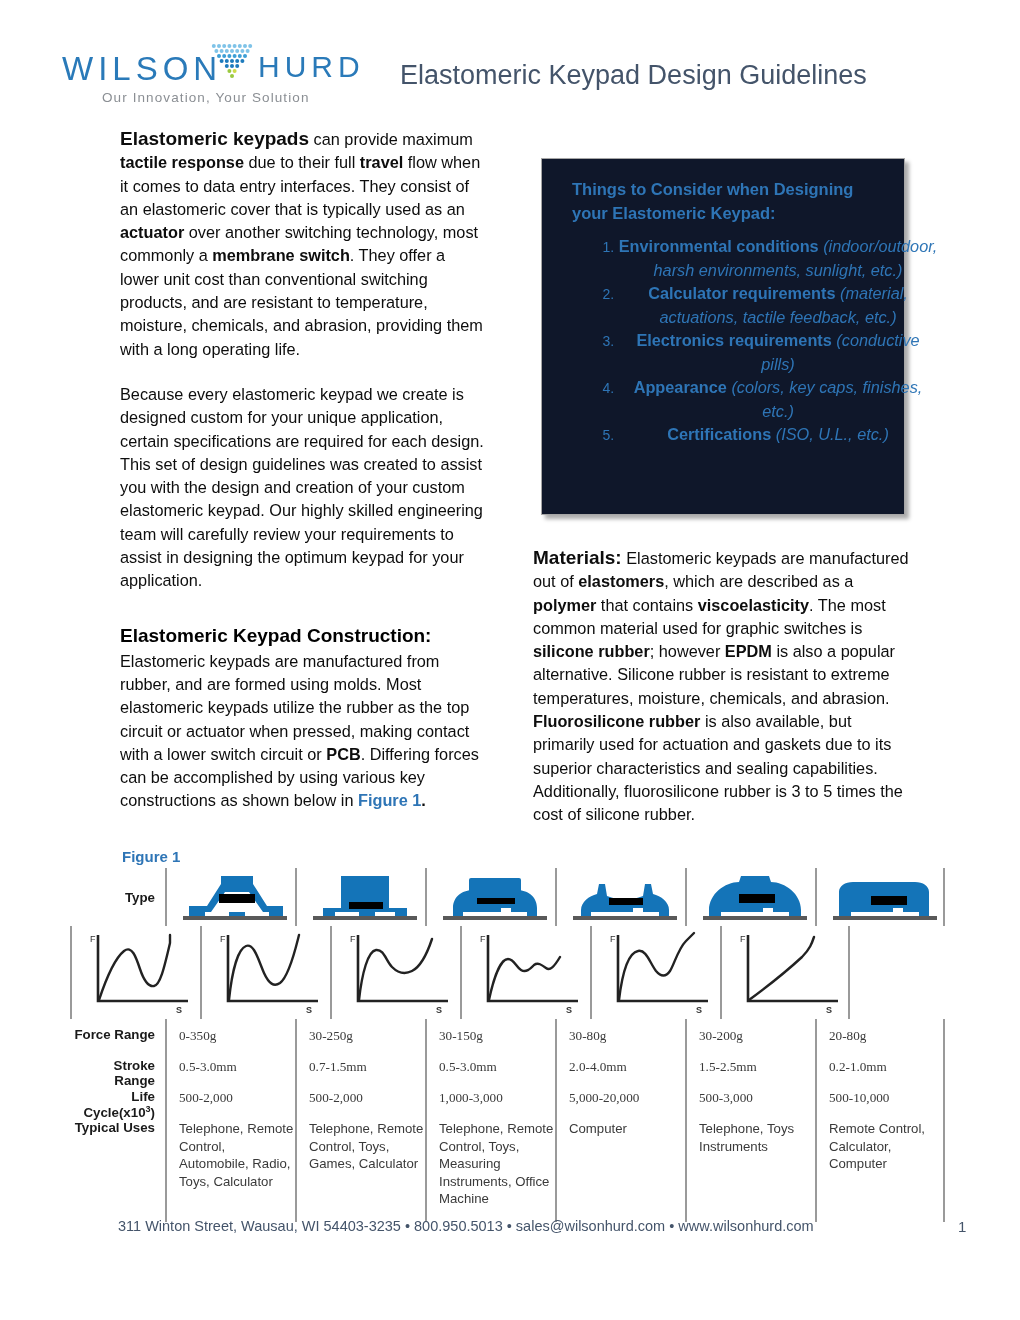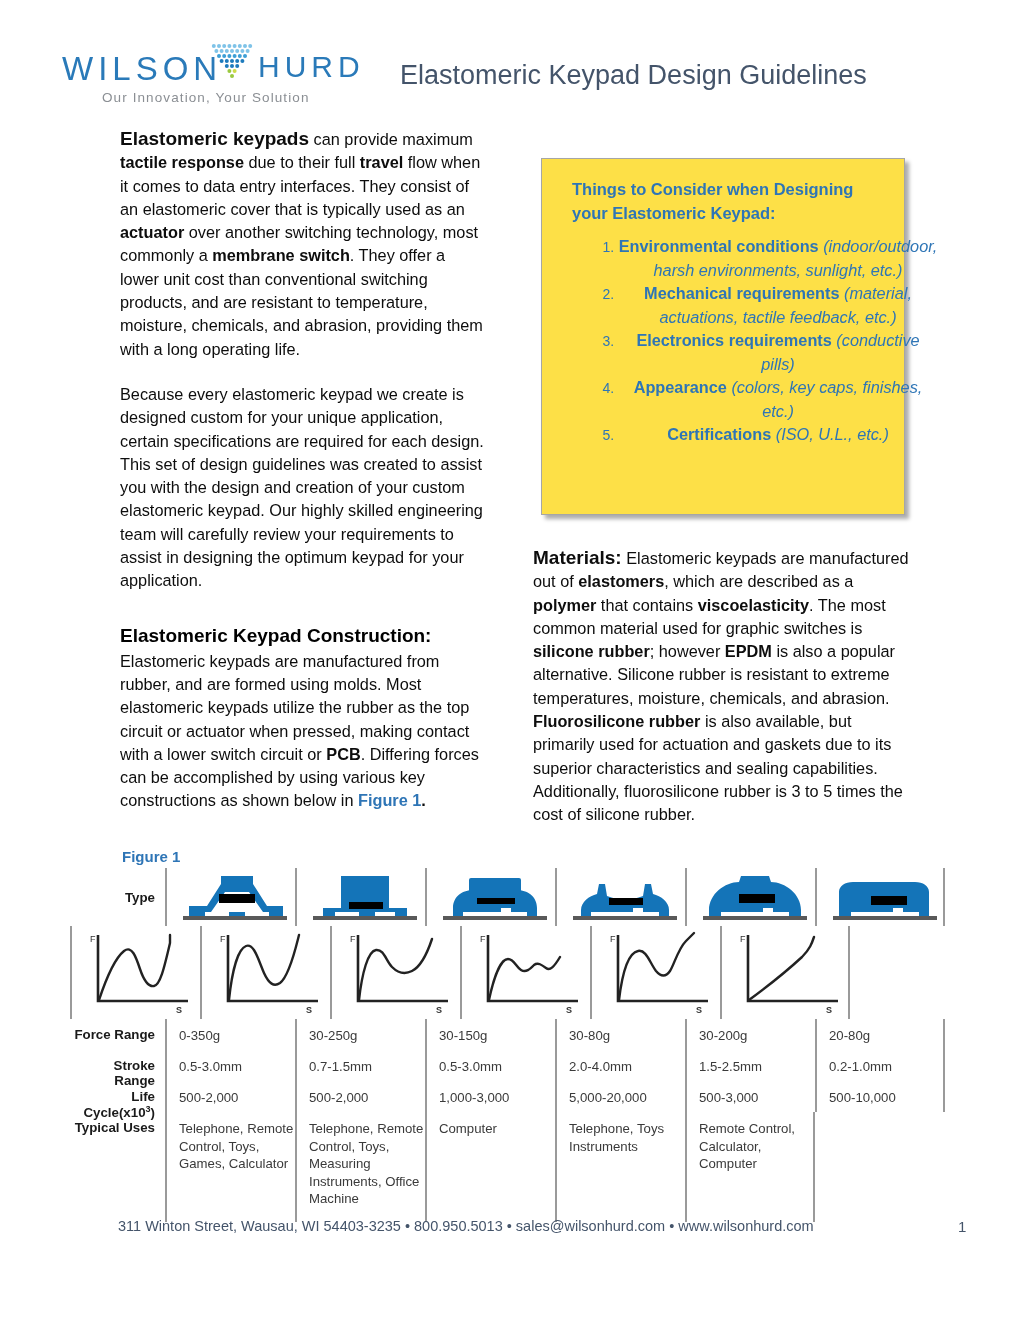--- a/index.html
+++ b/index.html
@@ -54,21 +54,21 @@
     line-height:26px;
     color:#000;
   }
   .lead-strong{font-size:19px;font-weight:bold;}
   .figref{color:#2e75b6;font-weight:bold;}
 
   
   .consider-box{
     position:absolute; left:541px; top:158px; width:364px; height:357px;
     border:1px solid #a6a6a6;
-    background:#fde047;
+    background:#0f172a;
     box-shadow:4px 4px 4px rgba(0,0,0,0.33);
     box-sizing:border-box;
   }
   .consider-title{
     position:absolute; left:30px; top:18px; width:300px;
     color:#2e75b6; font-weight:bold; font-size:16.5px; line-height:24px;
   }
   .consider-list{
     position:absolute; left:36px; top:76px; width:320px;
     margin:0; padding:0 0 0 40px;
@@ -105,21 +105,21 @@
     padding-left:12px; box-sizing:border-box;
     font-size:13.2px; color:#3a3a3a; line-height:17.5px;
   }
   .ft-cell.last{border-right:2px solid #9a9a9a;}
   .row-type .ft-label{padding-top:22px;}
   .row-type .ft-cell{padding-top:4px;padding-bottom:4px;}
   .row-curve .ft-label{padding-top:52px;}
   .row-curve .ft-cell{padding-top:3px;padding-bottom:2px;}
   .row-val{height:31px;}
   .row-val .ft-label{padding-top:8px;}
-  .row-val .ft-cell{padding-top:8px;}
+  .row-val .ft-cell{padding-top:8px;font-family:Liberation Serif, serif;}
   .row-uses .ft-label{padding-top:8px;}
   .row-uses .ft-cell{padding-top:8px;padding-bottom:14px;}
   .sup{font-size:9px;vertical-align:super;}
 
   .keycap-svg{display:block;}
   .curve-svg{display:block;}
 
   
   .footer{
     position:absolute; left:0; top:1218px; width:1020px;
@@ -191,21 +191,21 @@
 
   <h2 class="section" style="margin-top:30px;">Elastomeric Keypad Construction:</h2>
 
   <p class="body"><span>Elastomeric keypads are manufactured from rubber, and are formed using molds. Most elastomeric keypads utilize the rubber as the top circuit or actuator when pressed, making contact with a lower switch circuit or </span><b>PCB</b><span>. Differing forces can be accomplished by using various key constructions as shown below in </span><span class="figref">Figure 1</span><b>.</b></p>
 </div>
 
 <div class="consider-box">
   <div class="consider-title">Things to Consider when Designing your Elastomeric Keypad:</div>
   <ol class="consider-list">
     <li><b>Environmental conditions</b><i> (indoor/outdoor, harsh environments, sunlight, etc.)</i></li>
-    <li><b>Mechanical requirements</b><i> (material, actuations, tactile feedback, etc.)</i></li>
+    <li><b>Calculator requirements</b><i> (material, actuations, tactile feedback, etc.)</i></li>
     <li><b>Electronics requirements</b><i> (conductive pills)</i></li>
     <li><b>Appearance</b><i> (colors, key caps, finishes, etc.)</i></li>
     <li><b>Certifications</b><i> (ISO, U.L., etc.)</i></li>
   </ol>
 </div>
 
 <div class="col-right" style="top:546px;">
   <p class="body"><span class="lead-strong">Materials:</span><span> Elastomeric keypads are manufactured out of </span><b>elastomers</b><span>, which are described as a </span><b>polymer</b><span> that contains </span><b>viscoelasticity</b><span>.  The most common material used for graphic switches is </span><b>silicone rubber</b><span>; however </span><b>EPDM</b><span> is also a popular alternative. Silicone rubber is resistant to extreme temperatures, moisture, chemicals, and abrasion. </span><b>Fluorosilicone rubber</b><span> is also available, but primarily used for actuation and gaskets due to its superior characteristics and sealing capabilities. Additionally, fluorosilicone rubber is 3 to 5 times the cost of silicone rubber.</span></p>
 </div>
 
@@ -340,20 +340,21 @@
     <div class="ft-cell">500-2,000</div>
     <div class="ft-cell">500-2,000</div>
     <div class="ft-cell">1,000-3,000</div>
     <div class="ft-cell">5,000-20,000</div>
     <div class="ft-cell">500-3,000</div>
     <div class="ft-cell last">500-10,000</div>
   </div>
 
   <div class="ft-row row-uses">
     <div class="ft-label">Typical Uses</div>
+    <div class="ft-cell">Telephone, Remote Control, Automobile, Radio, Toys, Calculator</div>
     <div class="ft-cell">Telephone, Remote Control, Toys, Games, Calculator</div>
     <div class="ft-cell">Telephone, Remote Control, Toys, Measuring Instruments, Office Machine</div>
     <div class="ft-cell">Computer</div>
     <div class="ft-cell">Telephone, Toys Instruments</div>
     <div class="ft-cell last">Remote Control, Calculator, Computer</div>
   </div>
 
 </div>
 
 <div class="footer">

